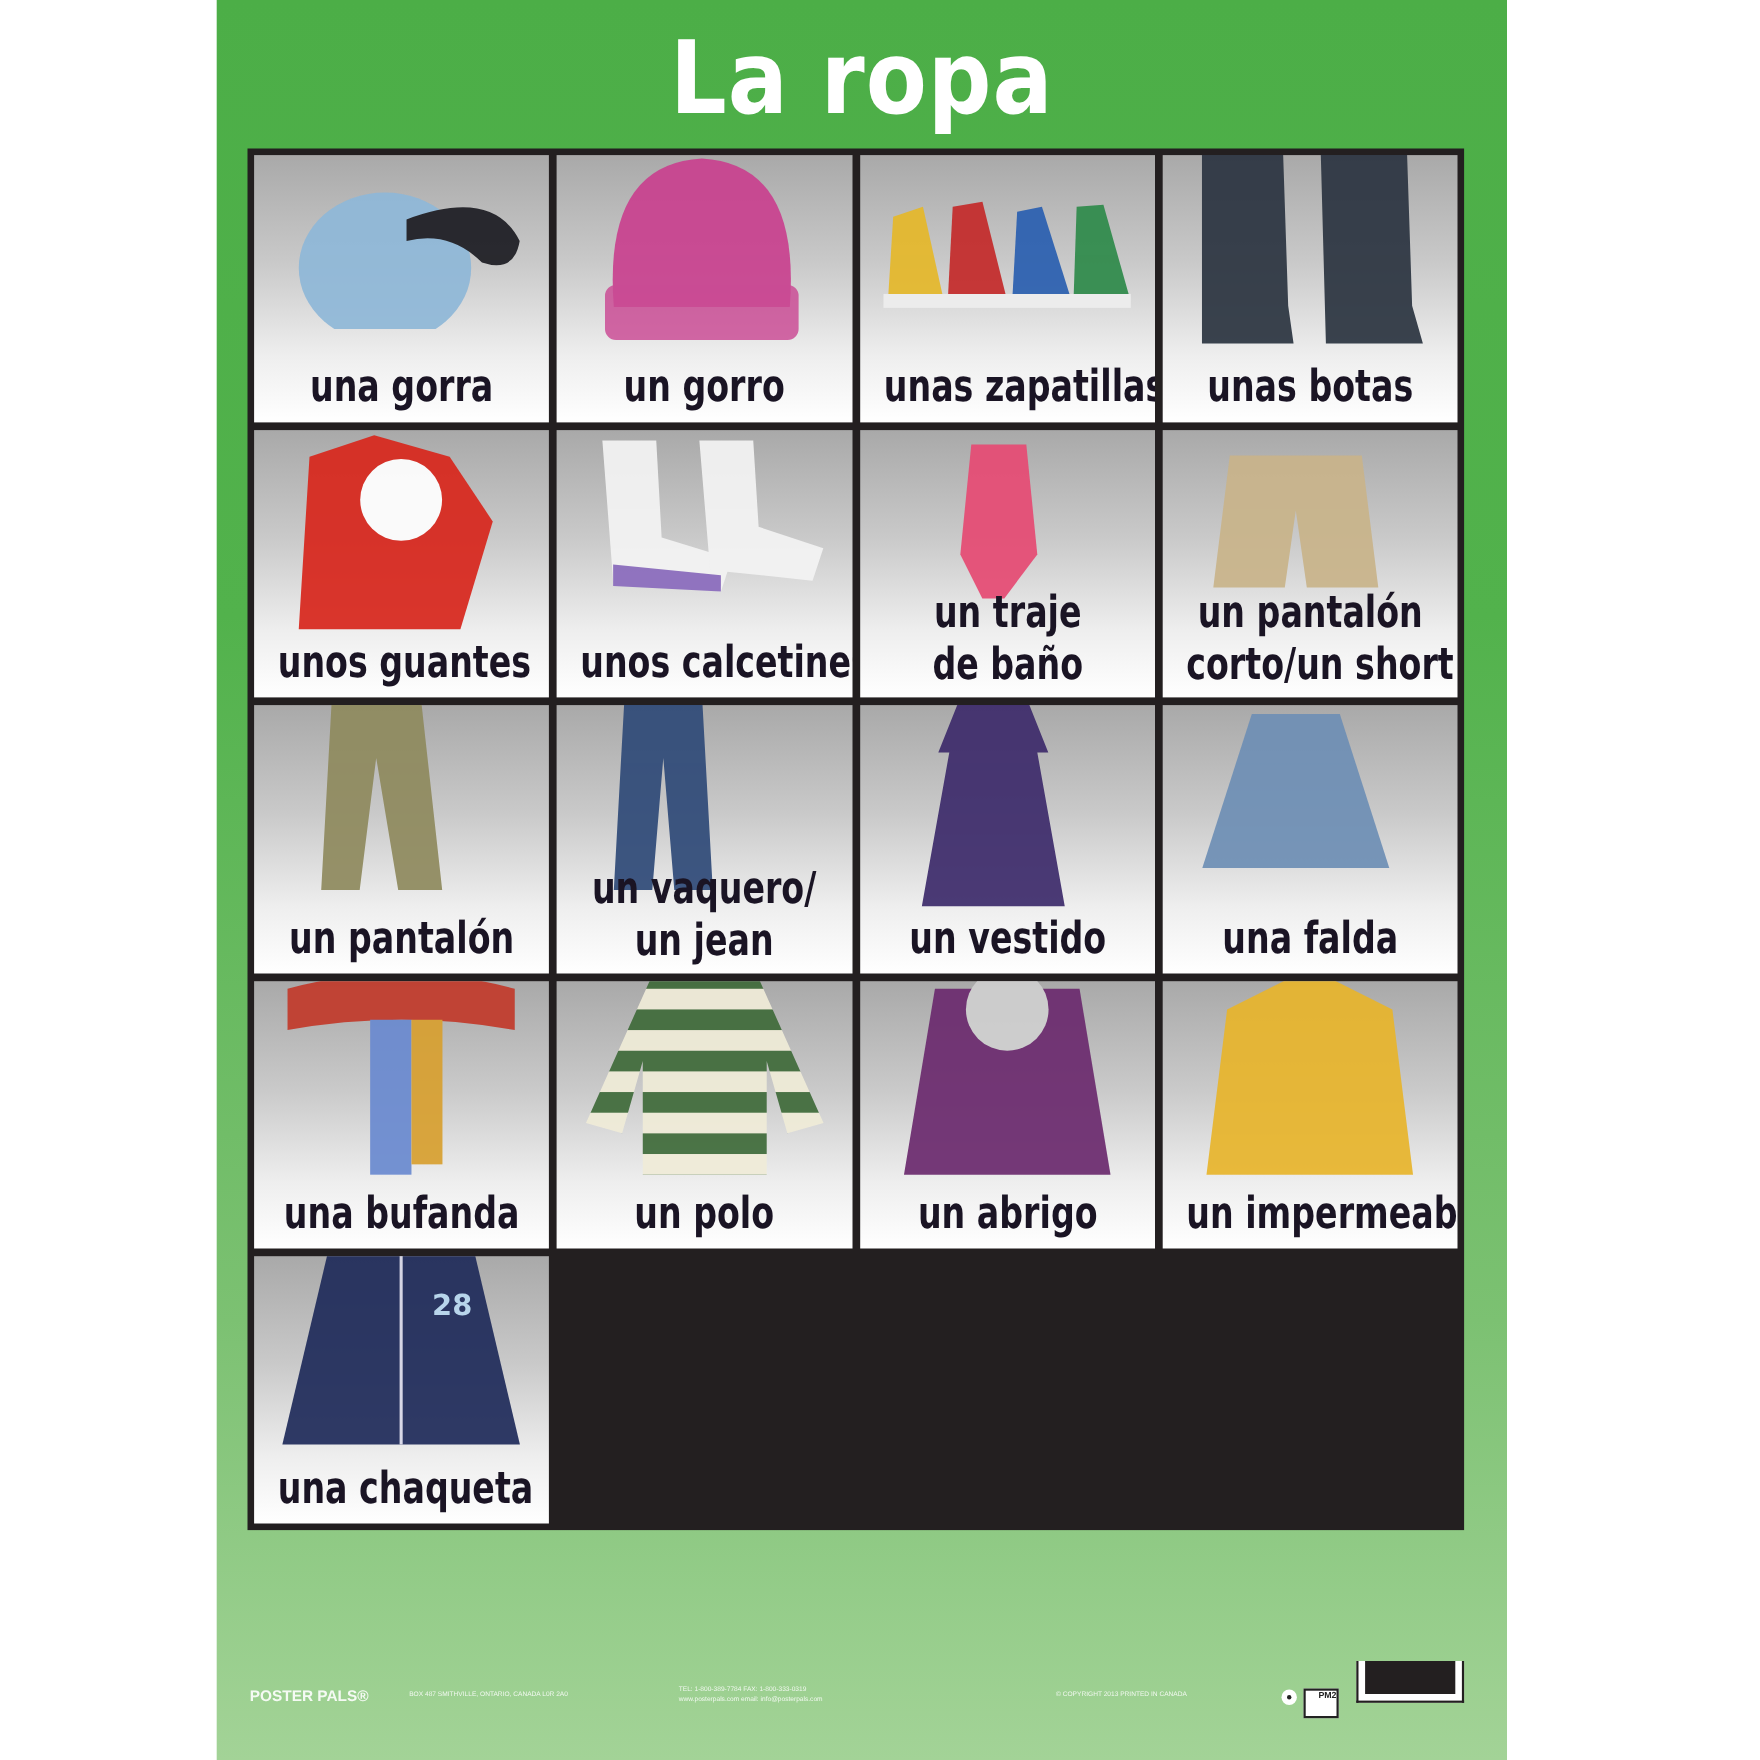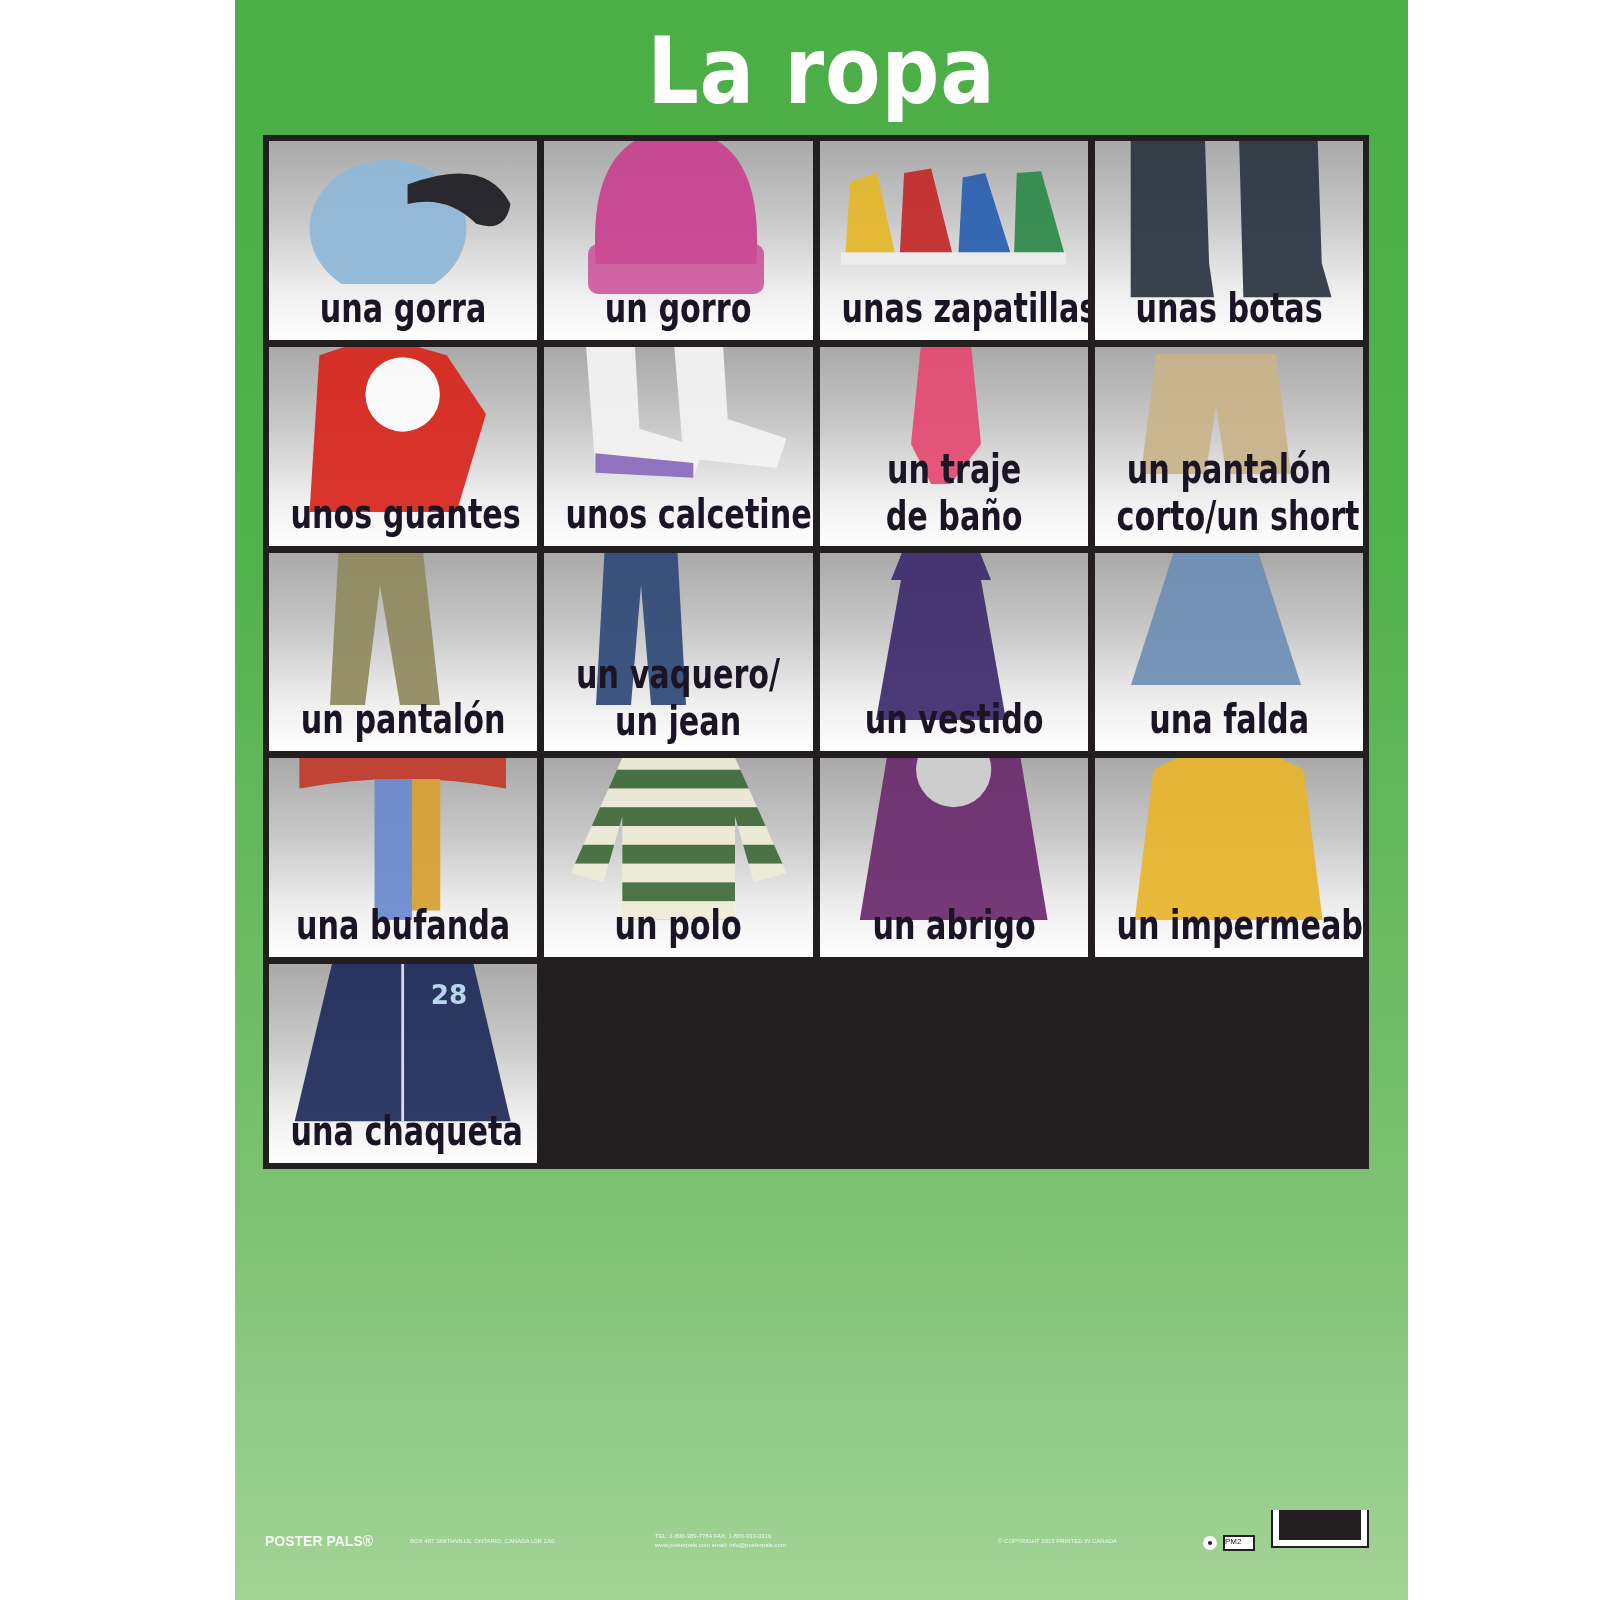--- a/index.html
+++ b/index.html
@@ -2,30 +2,29 @@
 <html><head>
 <meta charset="utf-8">
 <style>
   * { box-sizing: border-box; margin: 0; padding: 0; }
   html, body { width: 1600px; height: 1600px; background: #ffffff; overflow: hidden; }
   body { position: relative; font-family: "Liberation Sans", sans-serif; }
 
   .poster {
     position: absolute; left: 197px; top: 0; width: 1173px; height: 1600px;
     background: linear-gradient(to bottom, #4cae47 0%, #52b24c 35%, #7cc172 75%, #a3d397 100%);
-    margin-left: 38px;
   }
   .title {
     position: absolute; left: 0; right: 0; top: 18px; text-align: center;
     font-family: "DejaVu Sans", sans-serif; font-weight: bold;
     font-size: 92px; color: #ffffff; letter-spacing: 1px;
     transform: scaleX(0.88); transform-origin: center;
   }
   .frame {
-    position: absolute; left: 28px; top: 135px; width: 1106px; height: 1034px;
+    position: absolute; left: 28px; top: 135px; width: 1106px; height: 1256px;
     background: #231f20; padding: 6px;
     display: grid; grid-template-columns: repeat(4, 1fr); grid-template-rows: repeat(5, 1fr);
     gap: 7px;
   }
   .cell {
     position: relative; overflow: hidden;
     background: linear-gradient(to bottom, #a9a9a9 0%, #c9c9c9 40%, #eeeeee 75%, #ffffff 100%);
     cursor: pointer;
   }
   .cell .art {
@@ -41,22 +40,22 @@
   }
   .cell .label.two { bottom: 6px; }
 
   .footer { position: absolute; left: 0; right: 0; top: 1530px; height: 40px; color: #ffffff; }
   .footer .brand { position: absolute; left: 30px; top: 3px; font-size: 14px; font-weight: bold; opacity: .9; }
   .footer .addr { position: absolute; left: 175px; top: 8px; font-size: 6px; opacity: .85; }
   .footer .contact { position: absolute; left: 420px; top: 2px; font-size: 6px; line-height: 9px; opacity: .85; }
   .footer .copy { position: absolute; left: 763px; top: 8px; font-size: 6px; opacity: .85; }
   .footer .dot { position: absolute; left: 968px; top: 6px; width: 14px; height: 14px; border-radius: 50%; background: #fff; }
   .footer .dot::after { content: ""; position: absolute; left: 5px; top: 5px; width: 4px; height: 4px; border-radius: 50%; background: #222; }
-  .footer .code { position: absolute; left: 988px; top: 5px; width: 32px; height: 16px; border: 2px solid #222; background: #fff;
-    font-size: 8px; color: #222; text-align: left; line-height: 10px; font-weight: normal; }
+  .footer .code { position: absolute; left: 988px; top: 5px; width: 32px; height: 27px; border: 2px solid #222; background: #fff;
+    font-size: 8px; color: #222; text-align: right; line-height: 10px; font-weight: bold; }
   .barcode { position: absolute; left: 1036px; top: 1510px; width: 98px; height: 38px; background: #fff; border: 2px solid #231f20; border-top: none; padding: 0 6px 6px 6px; }
   .barcode .bar { width: 100%; height: 100%; background: #231f20; }
 </style>
 </head>
 <body>
 
 <div class="poster">
   <div class="title">La ropa</div>
 
   <div class="frame" id="grid">

